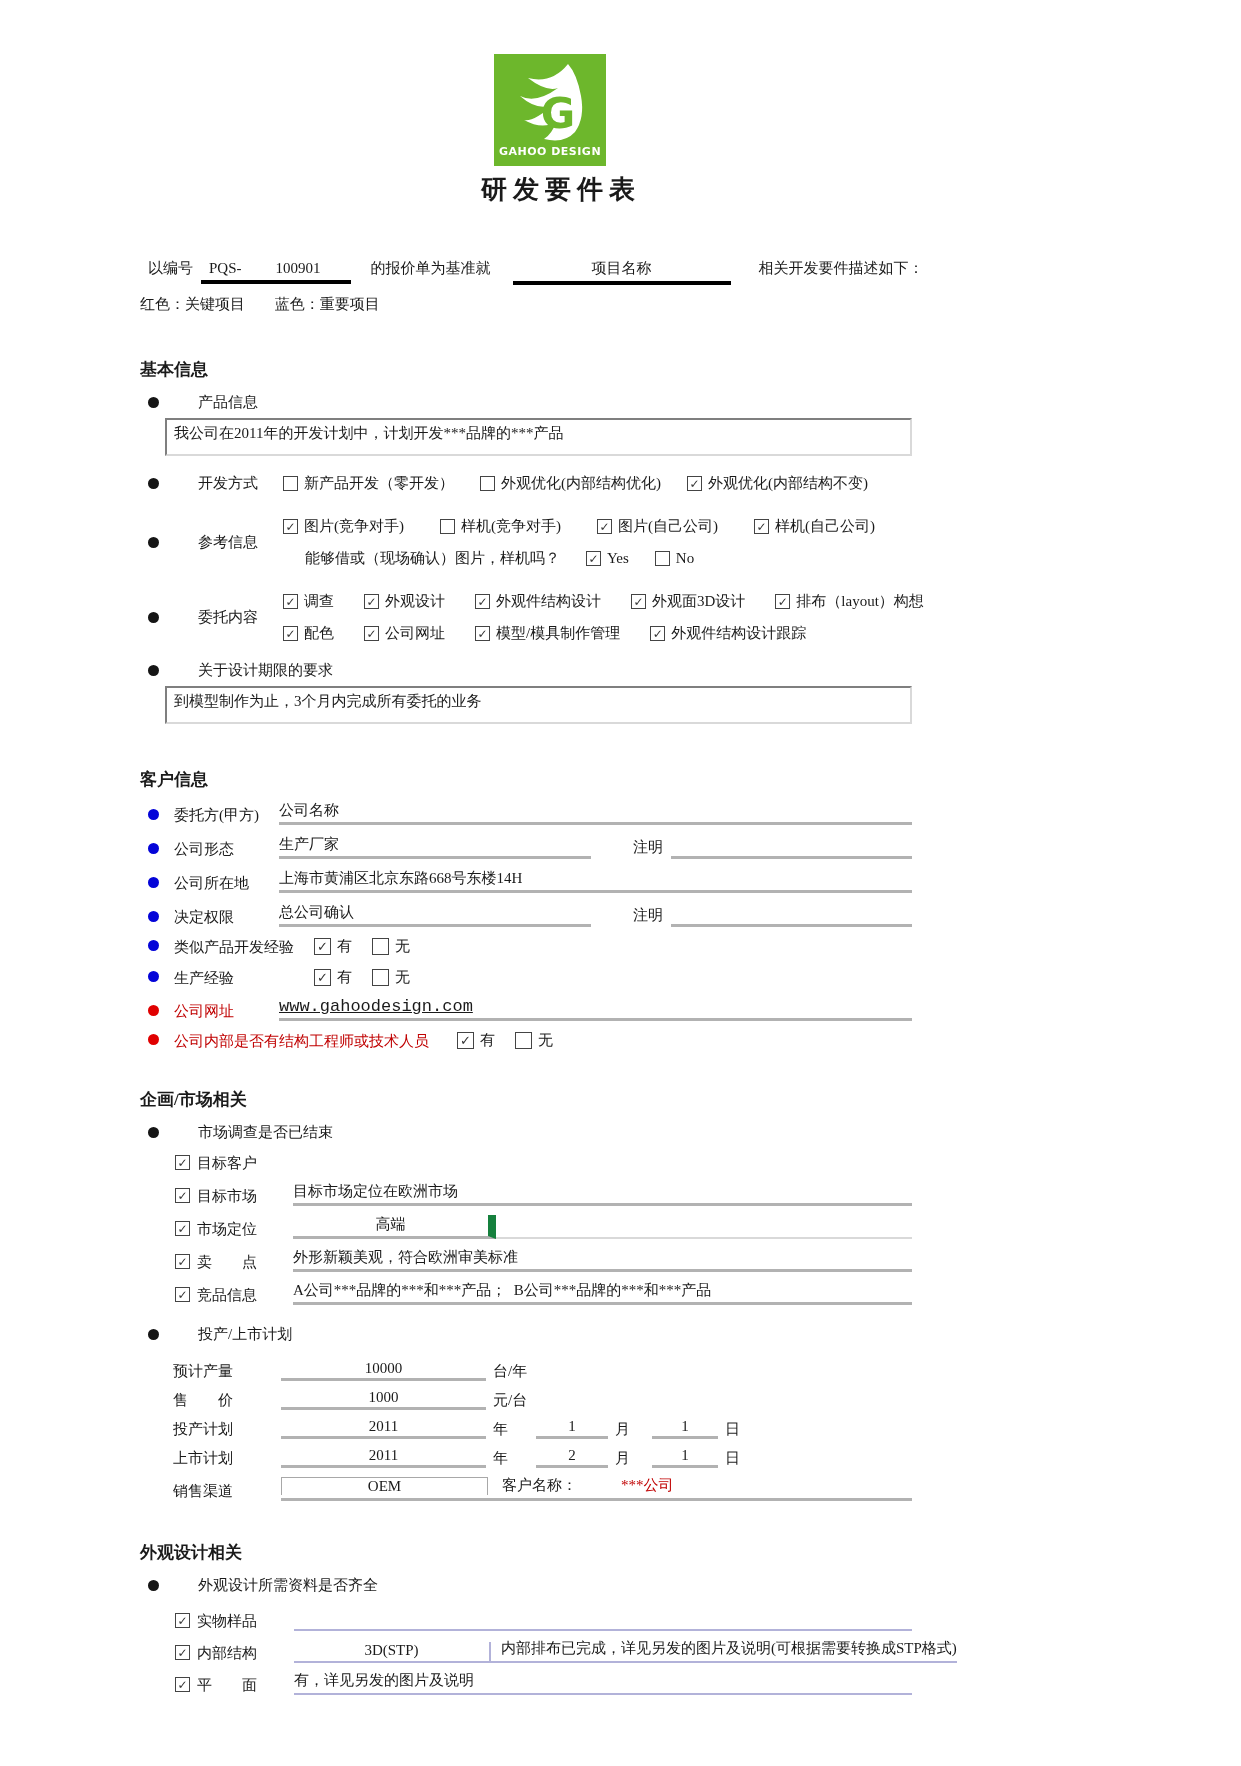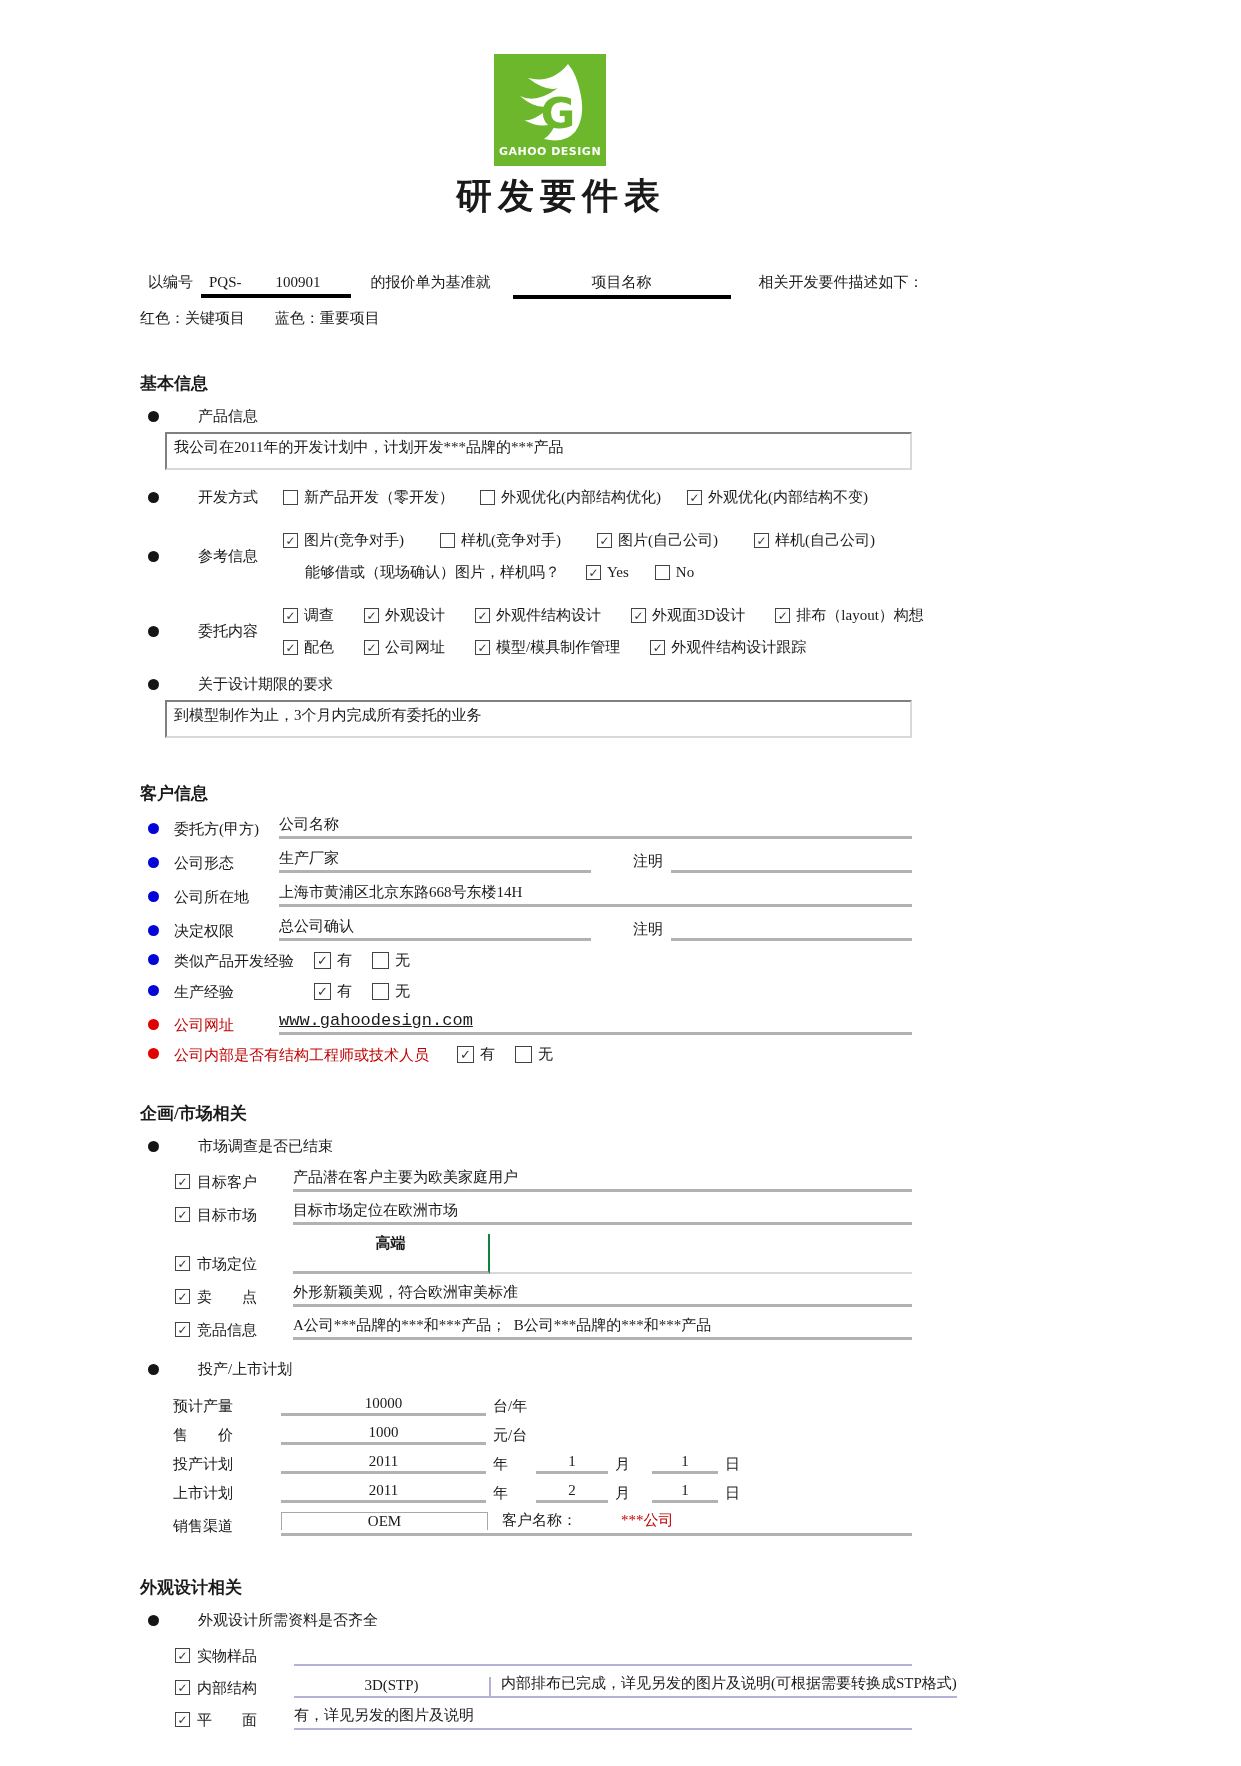--- a/index.html
+++ b/index.html
@@ -2,21 +2,21 @@
 <html><head>
 <meta charset="utf-8">
 <style>
   html,body { margin:0; padding:0; background:#fff; }
   .page {
     position:relative; width:1241px; height:1766px; background:#fff; overflow:hidden;
     font-family:"Liberation Serif","DejaVu Serif",serif; font-size:15px; color:#1a1a1a;
   }
   .top-col { width:1100px; text-align:center; padding-top:54px; }
   .logo { display:inline-block; }
-  .page-title { font-size:36px; font-weight:600; letter-spacing:6px; margin-top:2px;padding-left:22px; }
+  .page-title { font-size:26px; font-weight:600; letter-spacing:6px; margin-top:2px;padding-left:22px; }
 
   
   .hdr { display:flex; align-items:baseline; margin:52px 0 0 148px; width:780px;gap:8px; }
   .hdr .seg-black { border-bottom:4px solid #000; }
   .code-seg { display:inline-flex; gap:34px; padding:0 30px 3px 8px; }
   .proj-seg { width:218px; text-align:center; padding-bottom:3px; }
   .hdr-mid { margin:0 14px 0 12px; }
   .hdr-suffix { margin-left:20px; }
   .legend { margin:10px 0 0 140px; }
   .legend span { margin-right:26px; }
@@ -56,21 +56,21 @@
   .fld { flex:1; border-bottom:3px solid #b2b2b2; padding-bottom:2px; white-space:pre; min-height:19px; }
   .fld-fix { width:312px; flex:none; border-bottom:3px solid #b2b2b2; padding-bottom:2px; white-space:pre; }
   .note-lb { margin:0 8px 2px 42px; }
   .url { font-family:"Liberation Mono","DejaVu Sans Mono",monospace; font-size:17px; text-decoration:underline; }
   .expgrp { display:flex; align-items:center; gap:20px; margin-bottom:2px; }
 
   
   .srow { display:flex; align-items:flex-end; margin:9px 0 0 175px; width:737px; }
   .srow .cb { margin-bottom:3px; }
   .slabel { width:96px; flex:none; margin-left:7px; white-space:pre; }
-  .fld-short { width:195px; flex:none; text-align:center; border-bottom:3px solid #b2b2b2; border-right:2px solid #15803d; padding-bottom:18px;font-weight:bold; }
+  .fld-short { width:195px; flex:none; text-align:center; border-bottom:3px solid #b2b2b2; border-right:8px solid #15803d; padding-bottom:2px; }
   .fld-rest { flex:1; border-bottom:2px solid #d9d9d9; min-height:20px; }
 
   
   .prow { display:flex; align-items:flex-end; margin:8px 0 0 173px; width:739px; }
   .plabel { width:108px; flex:none; white-space:pre; }
   .pfld { width:205px; flex:none; text-align:center; border-bottom:3px solid #b2b2b2; padding-bottom:1px; }
   .pfld.sm { width:72px; } .pfld.sm2 { width:66px; }
   .punit { margin-left:7px; }
   .gap28 { width:28px; flex:none; } .gap22 { width:22px; flex:none; }
   .pfields { flex:1; display:flex; align-items:flex-end; border-bottom:3px solid #b2b2b2; padding-bottom:3px; }
@@ -322,21 +322,20 @@
   <div class="sec mt36">企画/市场相关</div>
 
   <div class="brow mt12">
     <span class="bullet"></span>
     <span class="blabel">市场调查是否已结束</span>
   </div>
 
   <div class="srow mt12">
     <span class="cb">✓</span>
     <span class="slabel">目标客户</span>
-    <span class="fld">产品潜在客户主要为欧美家庭用户</span>
   </div>
   <div class="srow">
     <span class="cb">✓</span>
     <span class="slabel">目标市场</span>
     <span class="fld">目标市场定位在欧洲市场</span>
   </div>
   <div class="srow">
     <span class="cb">✓</span>
     <span class="slabel">市场定位</span>
     <span class="fld-short">高端</span>

